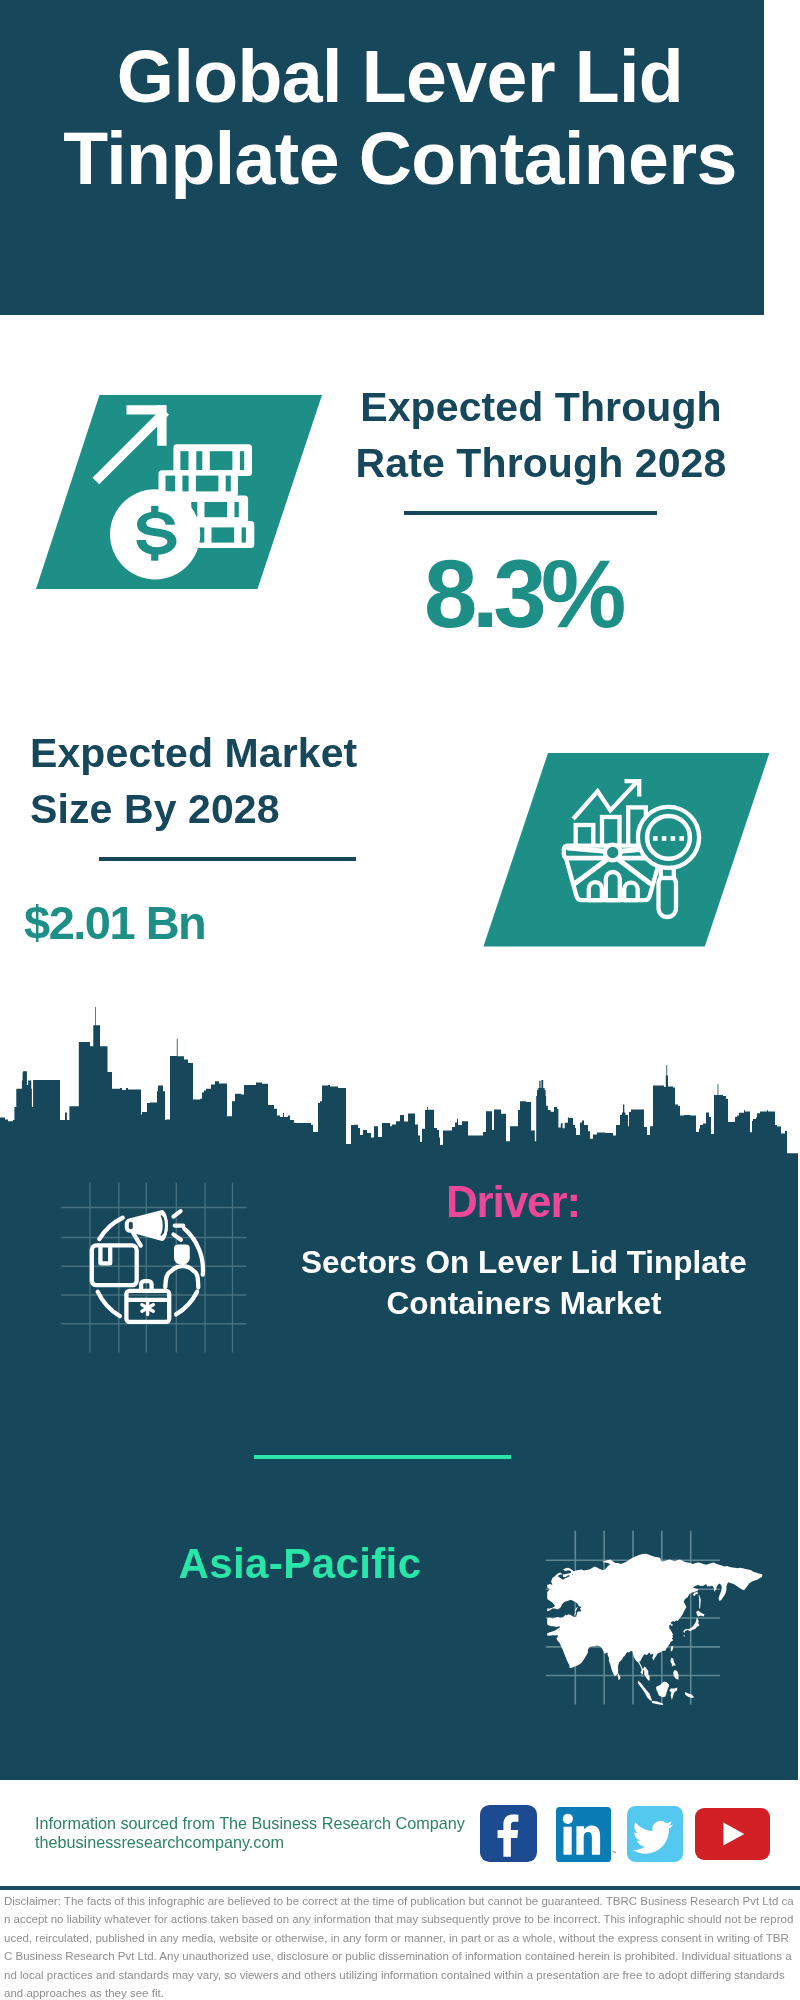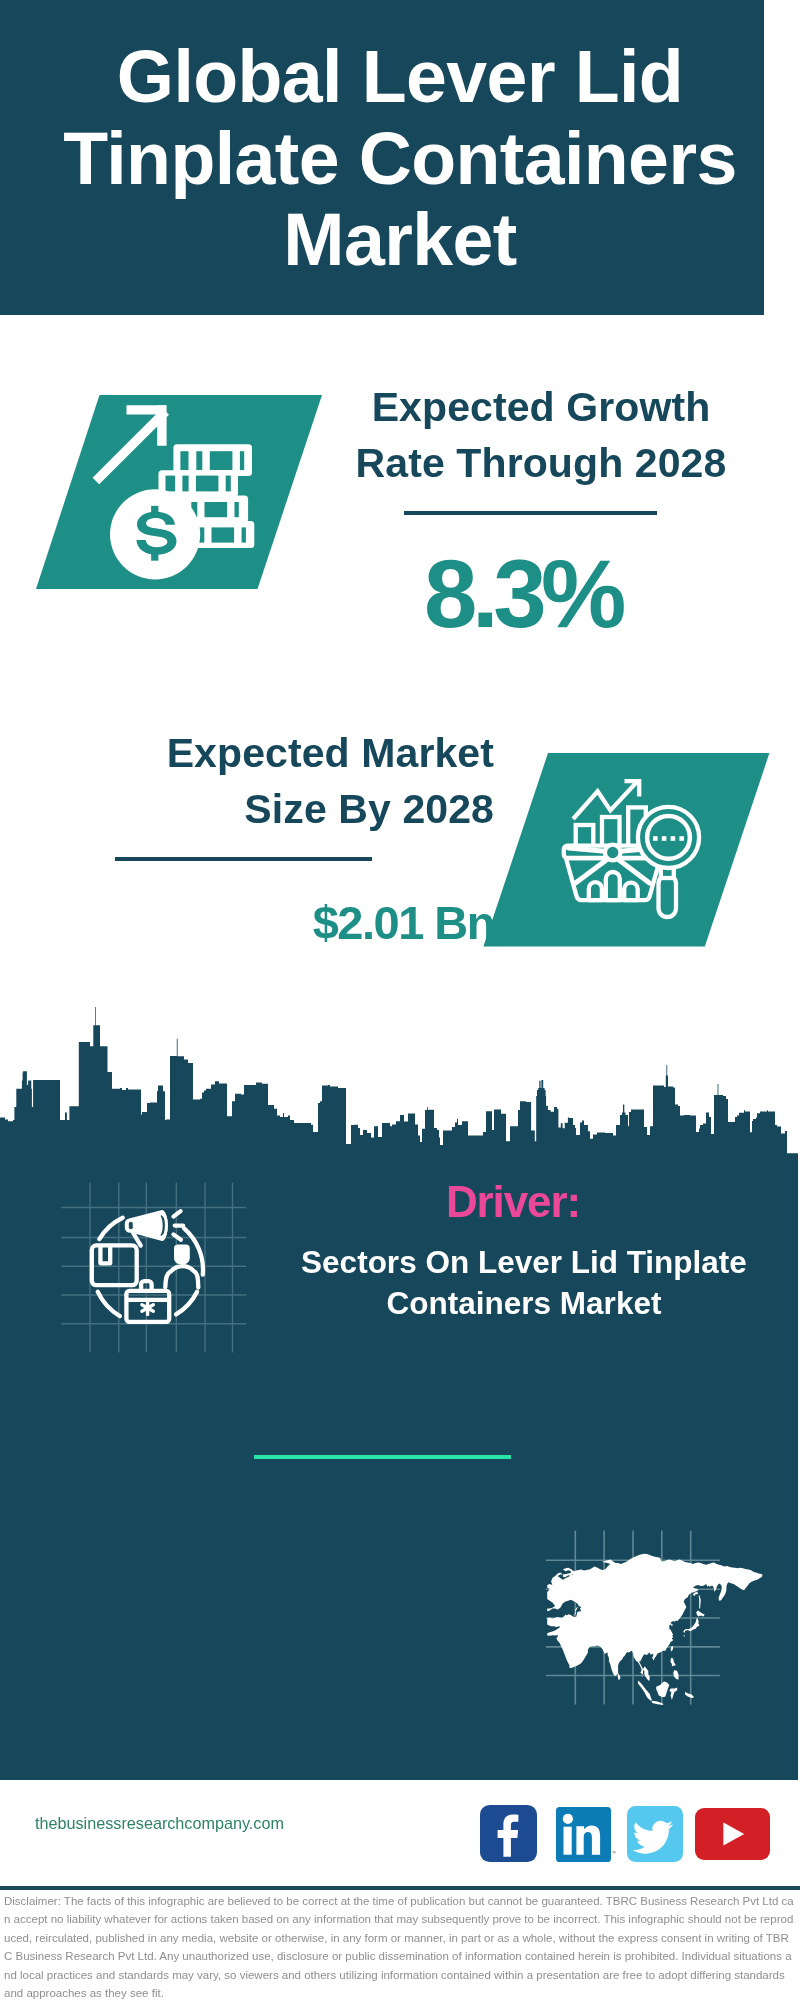--- a/index.html
+++ b/index.html
@@ -15,21 +15,21 @@
   
   .stat1-icon{position:absolute;left:36px;top:395px;width:290px;height:200px;}
   .stat1-text{position:absolute;left:321px;top:380px;width:440px;text-align:center;}
   .stat-label{color:#16475a;font-size:41px;font-weight:bold;line-height:55.5px;letter-spacing:0.1px;}
   .stat-rule{position:absolute;height:4px;background:#16475a;}
   .stat-value{color:#1d8f87;font-weight:bold;}
   .stat1-text .stat-value{position:absolute;left:0;top:166px;width:440px;font-size:96px;line-height:96px;letter-spacing:-5.5px;text-indent:-37px;}
   .stat2-text .stat-value{position:absolute;left:0;top:160px;width:448px;font-size:47px;line-height:74px;letter-spacing:-1.5px;text-indent:-6px;}
 
   
-  .stat2-text{position:absolute;left:46px;top:726px;width:448px;text-align:right;}
+  .stat2-text{position:absolute;left:30px;top:726px;width:448px;text-align:left;}
   .stat2-icon{position:absolute;left:483px;top:753px;width:290px;height:196px;}
 
   
   .darkbody{position:absolute;left:0;top:1000px;width:800px;height:790px;}
   .darkbody svg{display:block;}
 
   
   .driver-icon{position:absolute;left:55px;top:1180px;width:200px;height:180px;}
   .driver-text{position:absolute;left:268px;top:1181px;width:512px;text-align:center;}
   .driver-head{color:#ec4899;font-size:44px;font-weight:bold;line-height:41px;letter-spacing:-1.1px;text-indent:-22px;}
@@ -57,21 +57,20 @@
 </style>
 </head>
 <body>
 
 <div class="page">
 
   <div class="hero">
     <div class="hero-title">
       <div>Global Lever Lid</div>
       <div>Tinplate Containers</div>
-      <div>Market</div>
     </div>
   </div>
 
   <div class="stat1-icon">
     <svg viewBox="0 0 290 200" width="290" height="200">
       <polygon points="63.5,0 286,0 221.5,194 0,194" fill="#1d8f87"></polygon>
 
       <g fill="#fff">
         <path d="M90.5 10.2 h39.5 v9.4 h-39.5 z"></path>
         <path d="M121.2 10.2 h9.4 v40.6 h-9.4 z"></path>
@@ -119,21 +118,21 @@
         <rect x="41" y="-15" width="21" height="30"></rect>
         <rect x="41" y="114" width="21" height="30"></rect>
         <path d="M51 2 c-28 0 -51 16 -51 35.5 0 17.5 13 29 41 33.5 l23 3.7 c16 2.6 24 7.3 24 14.6 0 8.9 -12.5 15.6 -30 15.6 -19.5 0 -31.5 -8.2 -32.5 -20.8 h-27 c1 26 25 43 58 43 33 0 58 -16.8 58 -38.6 0 -18.7 -14.5 -30.7 -43 -35.3 l-23 -3.7 c-15.5 -2.5 -22 -7 -22 -13.8 0 -8.6 11.5 -15.2 27 -15.2 17 0 28.5 7.7 29.5 19.7 h27 c-1 -23.4 -24 -38.2 -56 -38.2 z"></path>
         </g>
       </g>
     </svg>
   </div>
 
   <div class="stat1-text">
     <div class="stat-label">
-      <div>Expected Growth</div>
+      <div>Expected Through</div>
       <div>Rate Through 2028</div>
     </div>
     <div class="stat-rule" style="left:82.6px;top:131px;width:253.8px"></div>
     <div class="stat-value">8.3%</div>
   </div>
 
   <div class="stat2-text">
     <div class="stat-label">
       <div>Expected Market</div>
       <div>Size By 2028</div>
@@ -259,20 +258,21 @@
     <div class="driver-head">Driver:</div>
     <div class="driver-body">
       <div>Sectors On Lever Lid Tinplate</div>
       <div>Containers Market</div>
     </div>
   </div>
 
   <div class="mid-rule"></div>
 
   <div class="region-text">
+    <div class="region-name">Asia-Pacific</div>
   </div>
 
   <div class="region-map">
     <svg viewBox="533 1528 240 180" width="240" height="180">
       <g stroke="#5f8794" stroke-width="1.6">
         <line x1="575.3" y1="1530.6" x2="575.3" y2="1704.6"></line>
         <line x1="604.1" y1="1530.6" x2="604.1" y2="1704.6"></line>
         <line x1="633.0" y1="1530.6" x2="633.0" y2="1704.6"></line>
         <line x1="661.8" y1="1530.6" x2="661.8" y2="1704.6"></line>
         <line x1="690.7" y1="1530.6" x2="690.7" y2="1704.6"></line>
@@ -281,20 +281,21 @@
         <line x1="545.7" y1="1618.0" x2="719.9" y2="1618.0"></line>
         <line x1="545.7" y1="1646.9" x2="719.9" y2="1646.9"></line>
         <line x1="545.7" y1="1675.5" x2="719.9" y2="1675.5"></line>
       </g>
       <path fill="#fff" d="M547.2 1618.3L549.8 1617.4L552.4 1618.6L555.1 1617.7L557.7 1616.9L560.3 1617.7L562.9 1617.4L565.6 1614.4L566.9 1615.6L568.2 1614.2L570.8 1615.1L573.4 1616.7L576.1 1616.9L577.4 1612.1L578.7 1611.6L581.3 1611.2L580.0 1608.6L581.3 1606.9L578.7 1606.0L576.1 1608.1L574.8 1610.4L576.1 1613.0L574.8 1614.8L573.4 1616.5L578.7 1605.1L576.1 1602.5L573.4 1601.1L570.8 1599.8L568.2 1600.7L565.6 1601.6L562.9 1603.3L560.3 1607.7L557.7 1609.5L555.1 1608.6L552.4 1608.6L549.8 1610.4L547.2 1611.2L547.2 1608.6L549.8 1608.6L552.4 1607.7L555.1 1606.0L552.4 1602.5L549.8 1600.7L547.2 1599.0L547.2 1591.9L549.8 1589.3L547.2 1587.5L547.2 1584.9L549.8 1584.0L552.4 1584.9L551.1 1581.4L552.4 1577.9L555.1 1576.1L557.7 1573.5L560.3 1572.6L562.9 1574.4L565.6 1574.0L568.2 1573.5L570.8 1573.0L570.8 1570.9L568.2 1570.3L565.6 1571.2L562.9 1569.5L565.6 1568.2L568.2 1567.7L570.8 1569.1L573.4 1570.9L576.1 1572.6L573.4 1573.5L572.1 1574.4L570.8 1576.1L568.2 1575.3L565.6 1577.0L562.9 1577.0L562.9 1574.4L560.3 1574.4L557.7 1576.1L560.3 1577.9L562.9 1579.7L565.6 1577.9L568.2 1577.0L570.8 1575.3L573.4 1574.4L570.8 1571.8L573.4 1571.2L576.1 1570.5L578.7 1570.0L581.3 1569.5L583.9 1570.5L586.6 1570.0L589.2 1569.5L591.8 1568.2L594.4 1566.5L597.1 1567.4L599.7 1569.1L602.3 1570.0L605.0 1569.5L607.6 1566.5L610.2 1563.9L607.6 1563.0L605.0 1562.5L602.3 1562.1L605.0 1560.7L607.6 1560.3L610.2 1559.5L612.8 1561.2L615.5 1563.0L618.1 1563.0L620.7 1563.9L623.3 1563.0L626.0 1562.1L628.6 1560.3L631.2 1558.6L633.8 1557.2L636.5 1556.0L639.1 1555.1L641.7 1554.2L644.3 1553.7L647.0 1553.9L649.6 1555.1L652.2 1556.0L654.8 1556.8L657.5 1557.2L660.1 1557.7L661.4 1561.2L664.0 1561.2L666.7 1560.3L669.3 1559.5L671.9 1560.3L674.5 1561.2L677.2 1560.3L679.8 1559.5L682.4 1560.7L685.0 1562.1L687.7 1562.5L690.3 1563.0L692.9 1563.9L695.5 1563.0L698.2 1562.5L700.8 1563.0L703.4 1563.9L706.1 1564.7L708.7 1563.9L711.3 1563.0L713.9 1562.5L716.6 1563.9L719.2 1564.7L721.8 1565.6L724.4 1566.5L727.1 1566.0L729.7 1567.0L732.3 1567.4L734.9 1567.7L737.6 1568.2L740.2 1567.7L742.8 1568.2L745.4 1569.1L748.1 1569.5L750.7 1570.0L753.3 1571.8L755.9 1572.6L758.6 1573.5L761.2 1574.0L762.5 1574.7L761.9 1577.0L759.9 1577.9L757.3 1579.7L754.6 1580.5L752.0 1581.4L749.4 1583.2L748.1 1584.9L746.8 1586.7L745.4 1588.4L744.1 1590.2L741.5 1589.3L738.9 1587.5L736.3 1585.8L733.6 1584.0L731.0 1583.2L728.4 1582.3L727.1 1584.0L726.4 1586.7L726.4 1590.2L725.7 1592.8L724.4 1595.4L722.5 1598.1L721.2 1600.2L719.2 1600.7L718.5 1598.1L719.8 1594.6L721.2 1591.1L721.8 1587.5L721.2 1584.9L719.2 1583.5L717.2 1585.8L715.9 1589.3L714.6 1591.9L713.9 1588.4L712.6 1585.8L711.3 1585.8L710.0 1586.7L708.7 1585.8L707.4 1586.7L706.1 1584.0L704.7 1584.9L703.4 1585.8L700.8 1586.1L698.2 1584.9L695.5 1585.8L692.9 1587.5L695.5 1588.4L698.2 1589.3L696.9 1591.9L694.2 1592.8L692.9 1594.6L694.2 1596.3L695.5 1594.6L698.2 1593.7L696.9 1591.1L694.2 1591.9L691.6 1592.8L689.0 1594.6L687.7 1597.2L685.0 1599.0L683.7 1601.6L685.0 1604.2L686.4 1606.9L685.0 1609.5L683.7 1612.1L682.4 1614.8L681.1 1616.5L679.8 1618.3L678.5 1620.0L677.2 1620.9L675.9 1620.4L674.5 1621.8L673.2 1620.9L671.9 1621.8L670.6 1622.6L671.9 1624.4L673.2 1624.4L671.9 1626.2L670.6 1624.4L669.3 1625.3L669.3 1628.8L670.6 1629.7L671.9 1632.3L673.2 1634.9L671.9 1635.8L673.2 1636.7L671.9 1638.4L673.2 1640.2L670.6 1642.0L669.3 1644.6L666.7 1648.1L665.4 1650.7L662.7 1650.7L660.1 1652.5L657.5 1653.4L656.2 1656.0L654.8 1657.7L653.5 1660.4L652.2 1657.7L653.5 1655.1L652.2 1653.4L650.9 1655.1L649.6 1652.5L648.3 1653.4L647.0 1655.1L644.3 1654.2L643.0 1656.0L641.7 1658.6L640.4 1661.3L639.1 1661.3L640.4 1663.9L641.7 1666.5L643.0 1669.2L644.3 1666.5L645.7 1667.4L647.0 1669.2L648.3 1670.9L648.3 1674.4L649.6 1676.2L649.6 1680.6L648.3 1680.6L647.0 1678.8L645.7 1677.1L644.3 1674.4L644.3 1670.9L643.0 1670.0L643.0 1673.5L641.7 1675.3L643.0 1677.1L641.7 1676.2L641.7 1673.5L640.4 1672.7L641.7 1670.0L640.4 1666.5L639.1 1663.9L637.8 1662.1L636.5 1661.3L635.2 1659.5L633.8 1656.9L632.5 1651.6L631.2 1650.7L629.9 1652.1L628.6 1652.5L627.3 1652.0L626.0 1653.4L624.6 1656.0L623.3 1656.9L622.0 1659.5L619.4 1662.1L618.1 1665.6L618.1 1669.2L618.1 1673.5L615.5 1676.0L614.1 1675.3L612.8 1672.7L611.5 1669.2L610.2 1663.9L608.9 1661.3L608.9 1657.7L607.6 1655.1L607.6 1652.5L605.0 1653.4L603.6 1650.7L605.0 1649.9L606.3 1652.5L605.0 1654.2L602.3 1649.0L601.0 1647.2L599.7 1646.3L597.1 1645.5L594.4 1646.3L591.8 1646.3L589.2 1647.2L587.9 1649.9L587.9 1652.5L586.6 1655.1L585.3 1656.9L583.9 1659.5L582.6 1661.3L581.3 1663.0L580.0 1663.9L577.4 1665.6L574.8 1666.5L572.1 1667.8L569.5 1667.9L569.5 1665.6L568.2 1663.0L566.9 1660.4L565.6 1656.9L564.2 1653.4L562.9 1649.9L561.6 1647.2L560.3 1644.6L559.0 1642.0L557.7 1641.1L556.4 1638.4L557.7 1636.7L557.7 1634.9L556.4 1635.3L555.1 1635.5L552.4 1635.3L549.8 1635.8L547.2 1635.5L547.2 1633.2L549.8 1632.3L552.4 1631.4L555.1 1630.5L557.7 1628.8L560.3 1627.0L559.0 1626.2L556.4 1627.0L553.7 1626.2L551.1 1626.2L548.5 1625.3L547.2 1624.4L547.2 1620.0Z M698.2 1610.4L700.8 1612.5L703.4 1613.9L704.7 1614.4L703.4 1616.5L700.8 1615.6L698.2 1616.5L696.9 1614.8L696.2 1612.1Z M696.9 1617.4L698.8 1620.9L698.2 1623.0L699.5 1625.3L696.9 1627.0L695.5 1628.8L692.9 1629.7L690.3 1631.2L687.7 1630.0L685.0 1630.9L684.8 1632.7L683.1 1631.9L684.4 1629.7L686.4 1629.1L689.0 1629.1L691.0 1627.9L692.9 1626.2L694.2 1624.4L695.5 1622.6L696.2 1620.0Z M683.7 1634.9L685.0 1635.8L684.4 1636.7L683.5 1635.8Z M672.6 1645.8L673.2 1648.1L671.9 1651.6L670.9 1650.7L670.6 1649.0L671.3 1646.7Z M618.1 1673.0L620.4 1677.1L620.1 1679.3L618.3 1679.7L617.7 1676.2Z M671.3 1657.7L673.2 1658.6L673.9 1662.1L675.9 1665.6L673.9 1665.6L671.9 1666.5L671.9 1663.9L670.6 1662.1L670.6 1659.5Z M674.5 1670.0L677.2 1670.9L678.5 1674.4L678.5 1679.7L675.9 1678.8L673.9 1676.2L673.2 1672.7Z M638.2 1680.6L641.7 1684.1L645.7 1689.3L649.6 1693.7L652.0 1700.4L650.3 1700.4L647.0 1697.2L644.3 1692.0L641.1 1687.6L637.8 1683.2Z M651.6 1700.7L657.5 1701.6L662.7 1703.4L663.4 1705.1L657.5 1704.3L652.2 1702.9Z M656.2 1686.7L660.1 1685.0L664.0 1681.4L666.7 1682.3L669.3 1685.0L667.3 1690.2L665.4 1696.4L662.7 1697.2L658.8 1695.5L657.5 1692.0L656.2 1689.3Z M670.6 1688.5L674.5 1688.5L677.2 1687.6L677.2 1690.2L674.5 1692.0L673.2 1695.5L671.9 1699.9L670.6 1695.5L671.3 1692.0L669.3 1691.1Z M685.0 1692.0L689.0 1693.7L691.6 1694.6L694.2 1697.2L691.6 1698.1L687.7 1696.4L685.0 1694.6Z M699.5 1595.4L700.8 1599.8L700.1 1608.6L699.2 1608.6L699.2 1599.8L698.6 1595.1Z"></path>
     </svg>
   </div>
 
   <div class="footer"></div>
   <div class="src">
+    <div>Information sourced from The Business Research Company</div>
     <div>thebusinessresearchcompany.com</div>
   </div>
 
   <div class="social">
     <a class="sbtn sb-fb">
       <svg viewBox="0 0 57 57" width="57" height="57">
         <rect x="0" y="0" width="57" height="57" rx="9.6" fill="#1d4b91"></rect>
         <path d="M30.9 51.8 V33.0 h6.4 l0.9 -7.9 h-7.3 v-4.6 c0 -2.2 0.6 -3.7 3.8 -3.7 h3.7 V9.8 c-0.7 -0.1 -3.0 -0.3 -5.6 -0.3 -5.6 0 -9.4 3.4 -9.4 9.7 v5.9 h-5.8 v7.9 h5.8 V51.8 z" fill="#fff"></path>
       </svg>
     </a>

